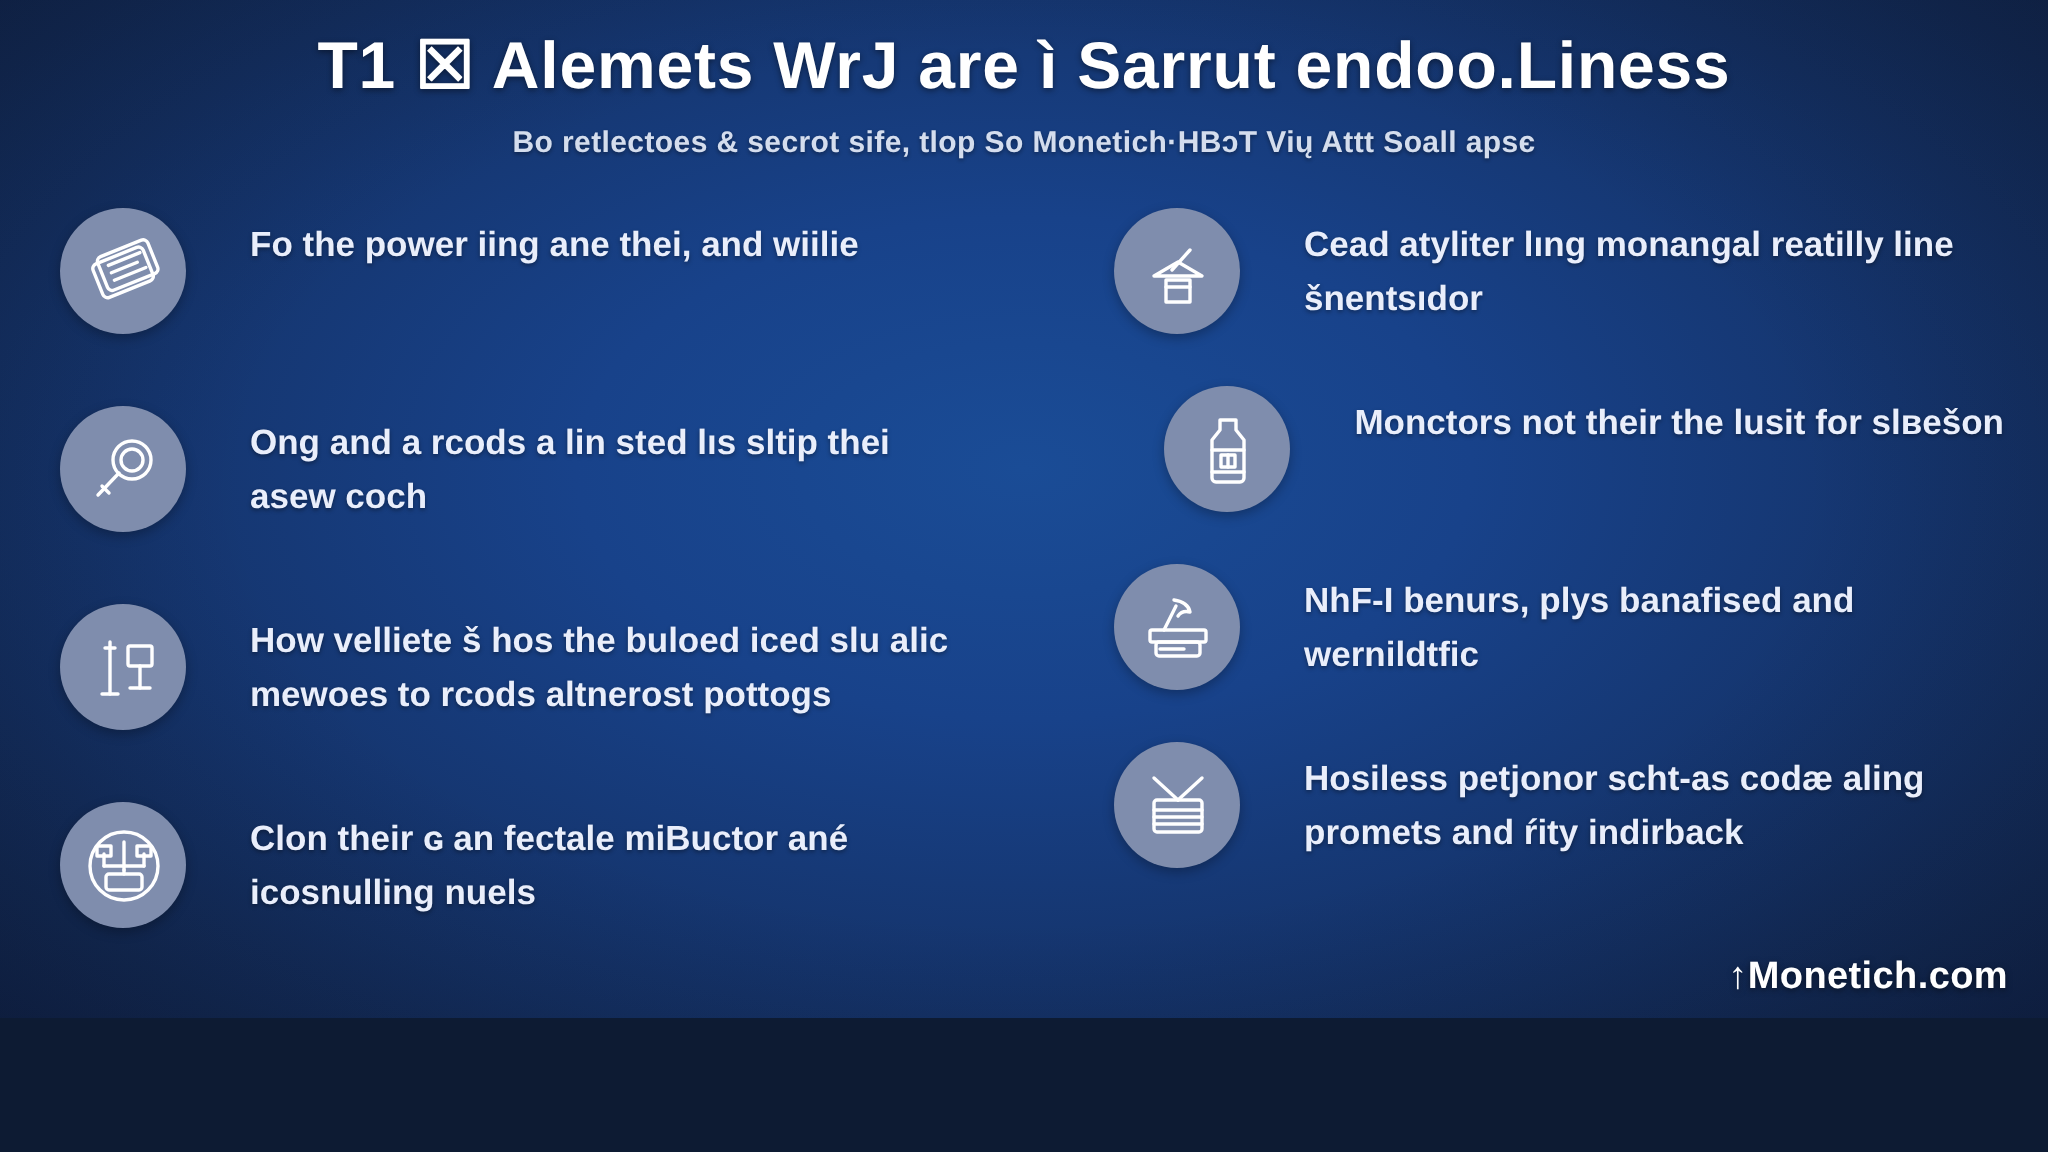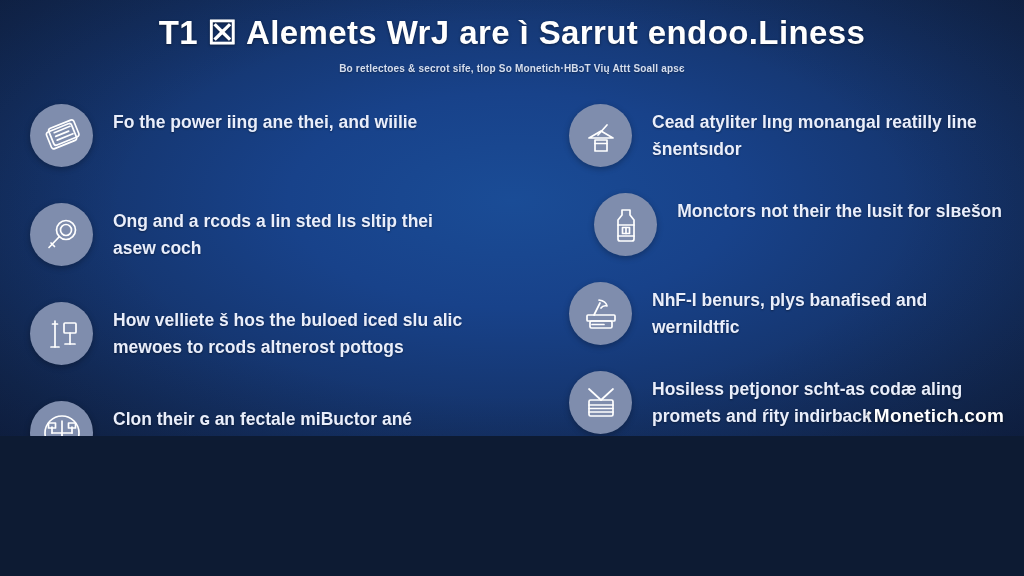--- a/index.html
+++ b/index.html
@@ -6,21 +6,21 @@
     margin: 0;
     padding: 0;
     background: #0d1b33;
   }
   body {
     font-family: "Liberation Sans", sans-serif;
   }
   #infographic {
     position: relative;
     width: 1024px;
-    height: 436px;
+    height: 509px;
     overflow: hidden;
     background:
       radial-gradient(ellipse 78% 88% at 50% 46%, #1a4c96 0%, #18428a 28%, #15356e 55%, #132a55 78%, #101f42 100%),
       linear-gradient(160deg, #16397a 0%, #122a59 55%, #0f1e3e 100%);
     background-blend-mode: normal;
   }
   
   #infographic::after {
     content: "";
     position: absolute;
@@ -43,21 +43,21 @@
     font-size: 33px;
     font-weight: 700;
     letter-spacing: 0.4px;
     line-height: 1.15;
     text-shadow: 0 1px 3px rgba(0,0,0,0.45);
     white-space: nowrap;
   }
   .subtitle {
     margin: 11px 0 0 0;
     color: #dfe6f4;
-    font-size: 10px;
+    font-size: 15px;
     font-weight: 600;
     letter-spacing: 0.2px;
     line-height: 1.2;
     text-shadow: 0 1px 2px rgba(0,0,0,0.4);
     white-space: nowrap;
     opacity: 0.95;
   }
 
   
   .columns {
@@ -76,21 +76,21 @@
     padding-left: 30px;
     padding-right: 22px;
     box-sizing: border-box;
   }
   .column.left  { padding-left: 30px; }
   .column.right { padding-left: 12px; align-items: flex-end; }
 
   .item {
     display: flex;
     align-items: flex-start;
-    gap: 20px;
+    gap: 32px;
   }
   .column.left  .item { margin-bottom: 36px; }
   .column.right .item { margin-bottom: 26px; }
 
   .icon-badge {
     flex: 0 0 auto;
     width: 63px;
     height: 63px;
     border-radius: 50%;
     background: #7f8dad;

